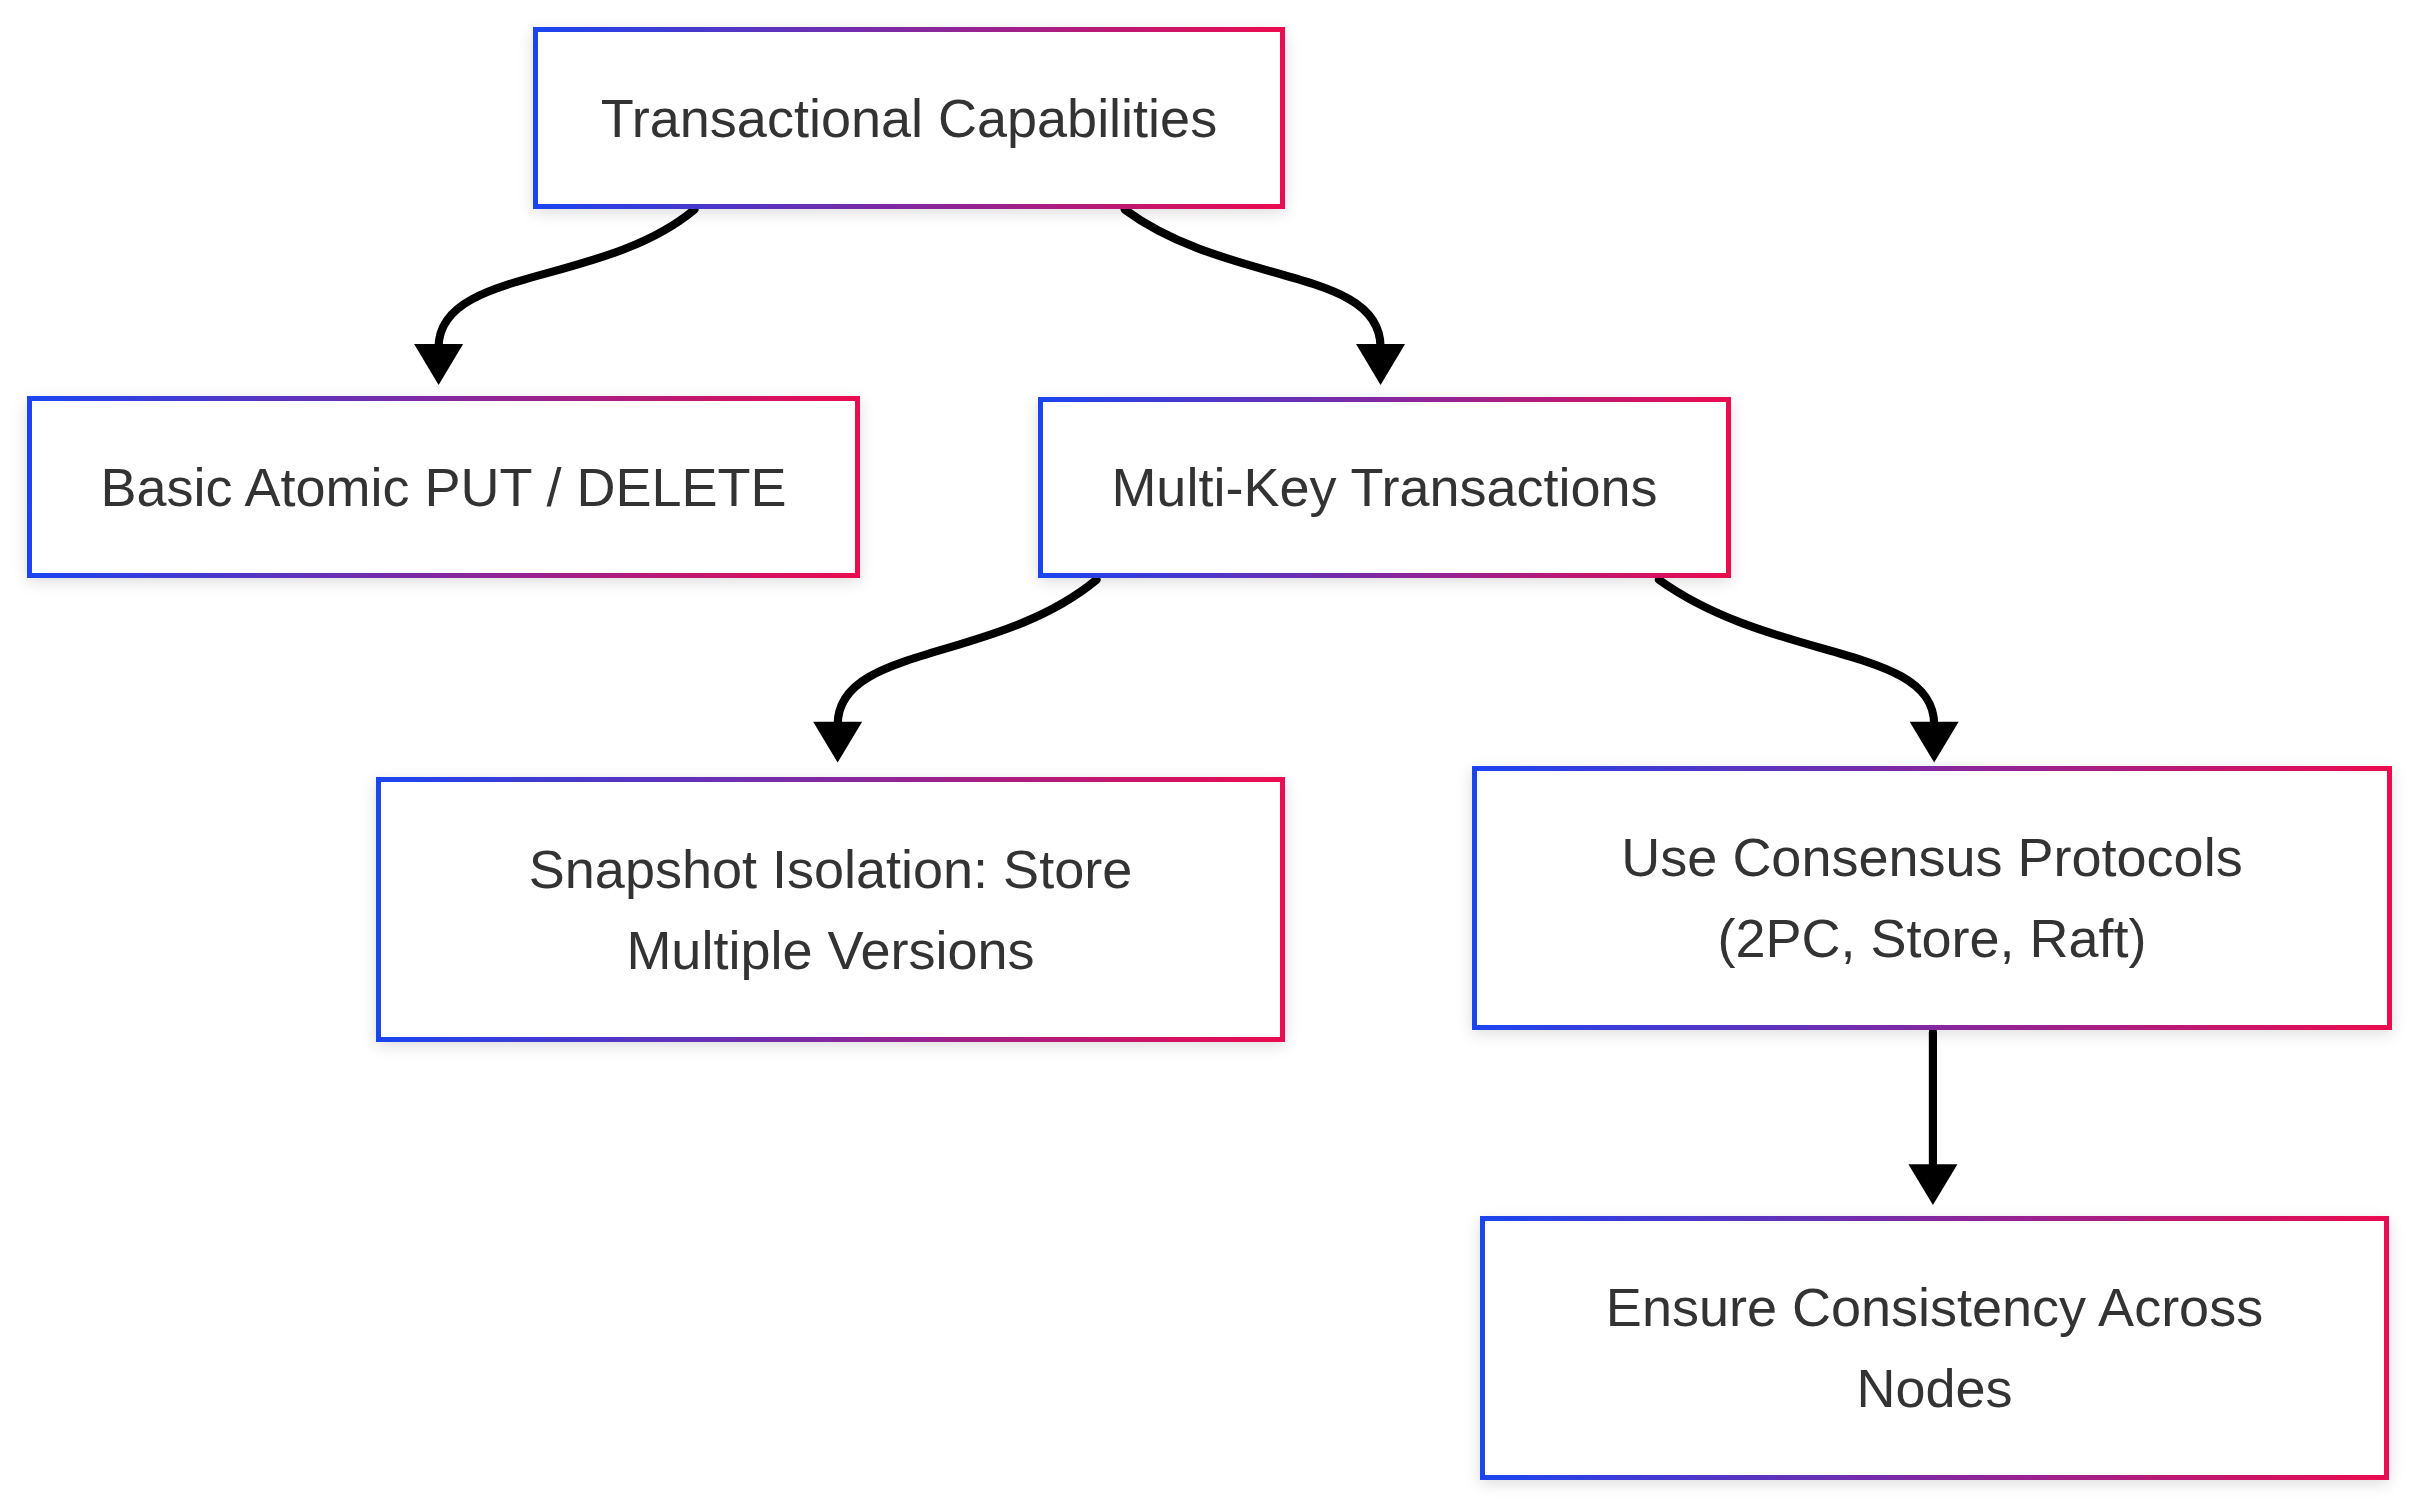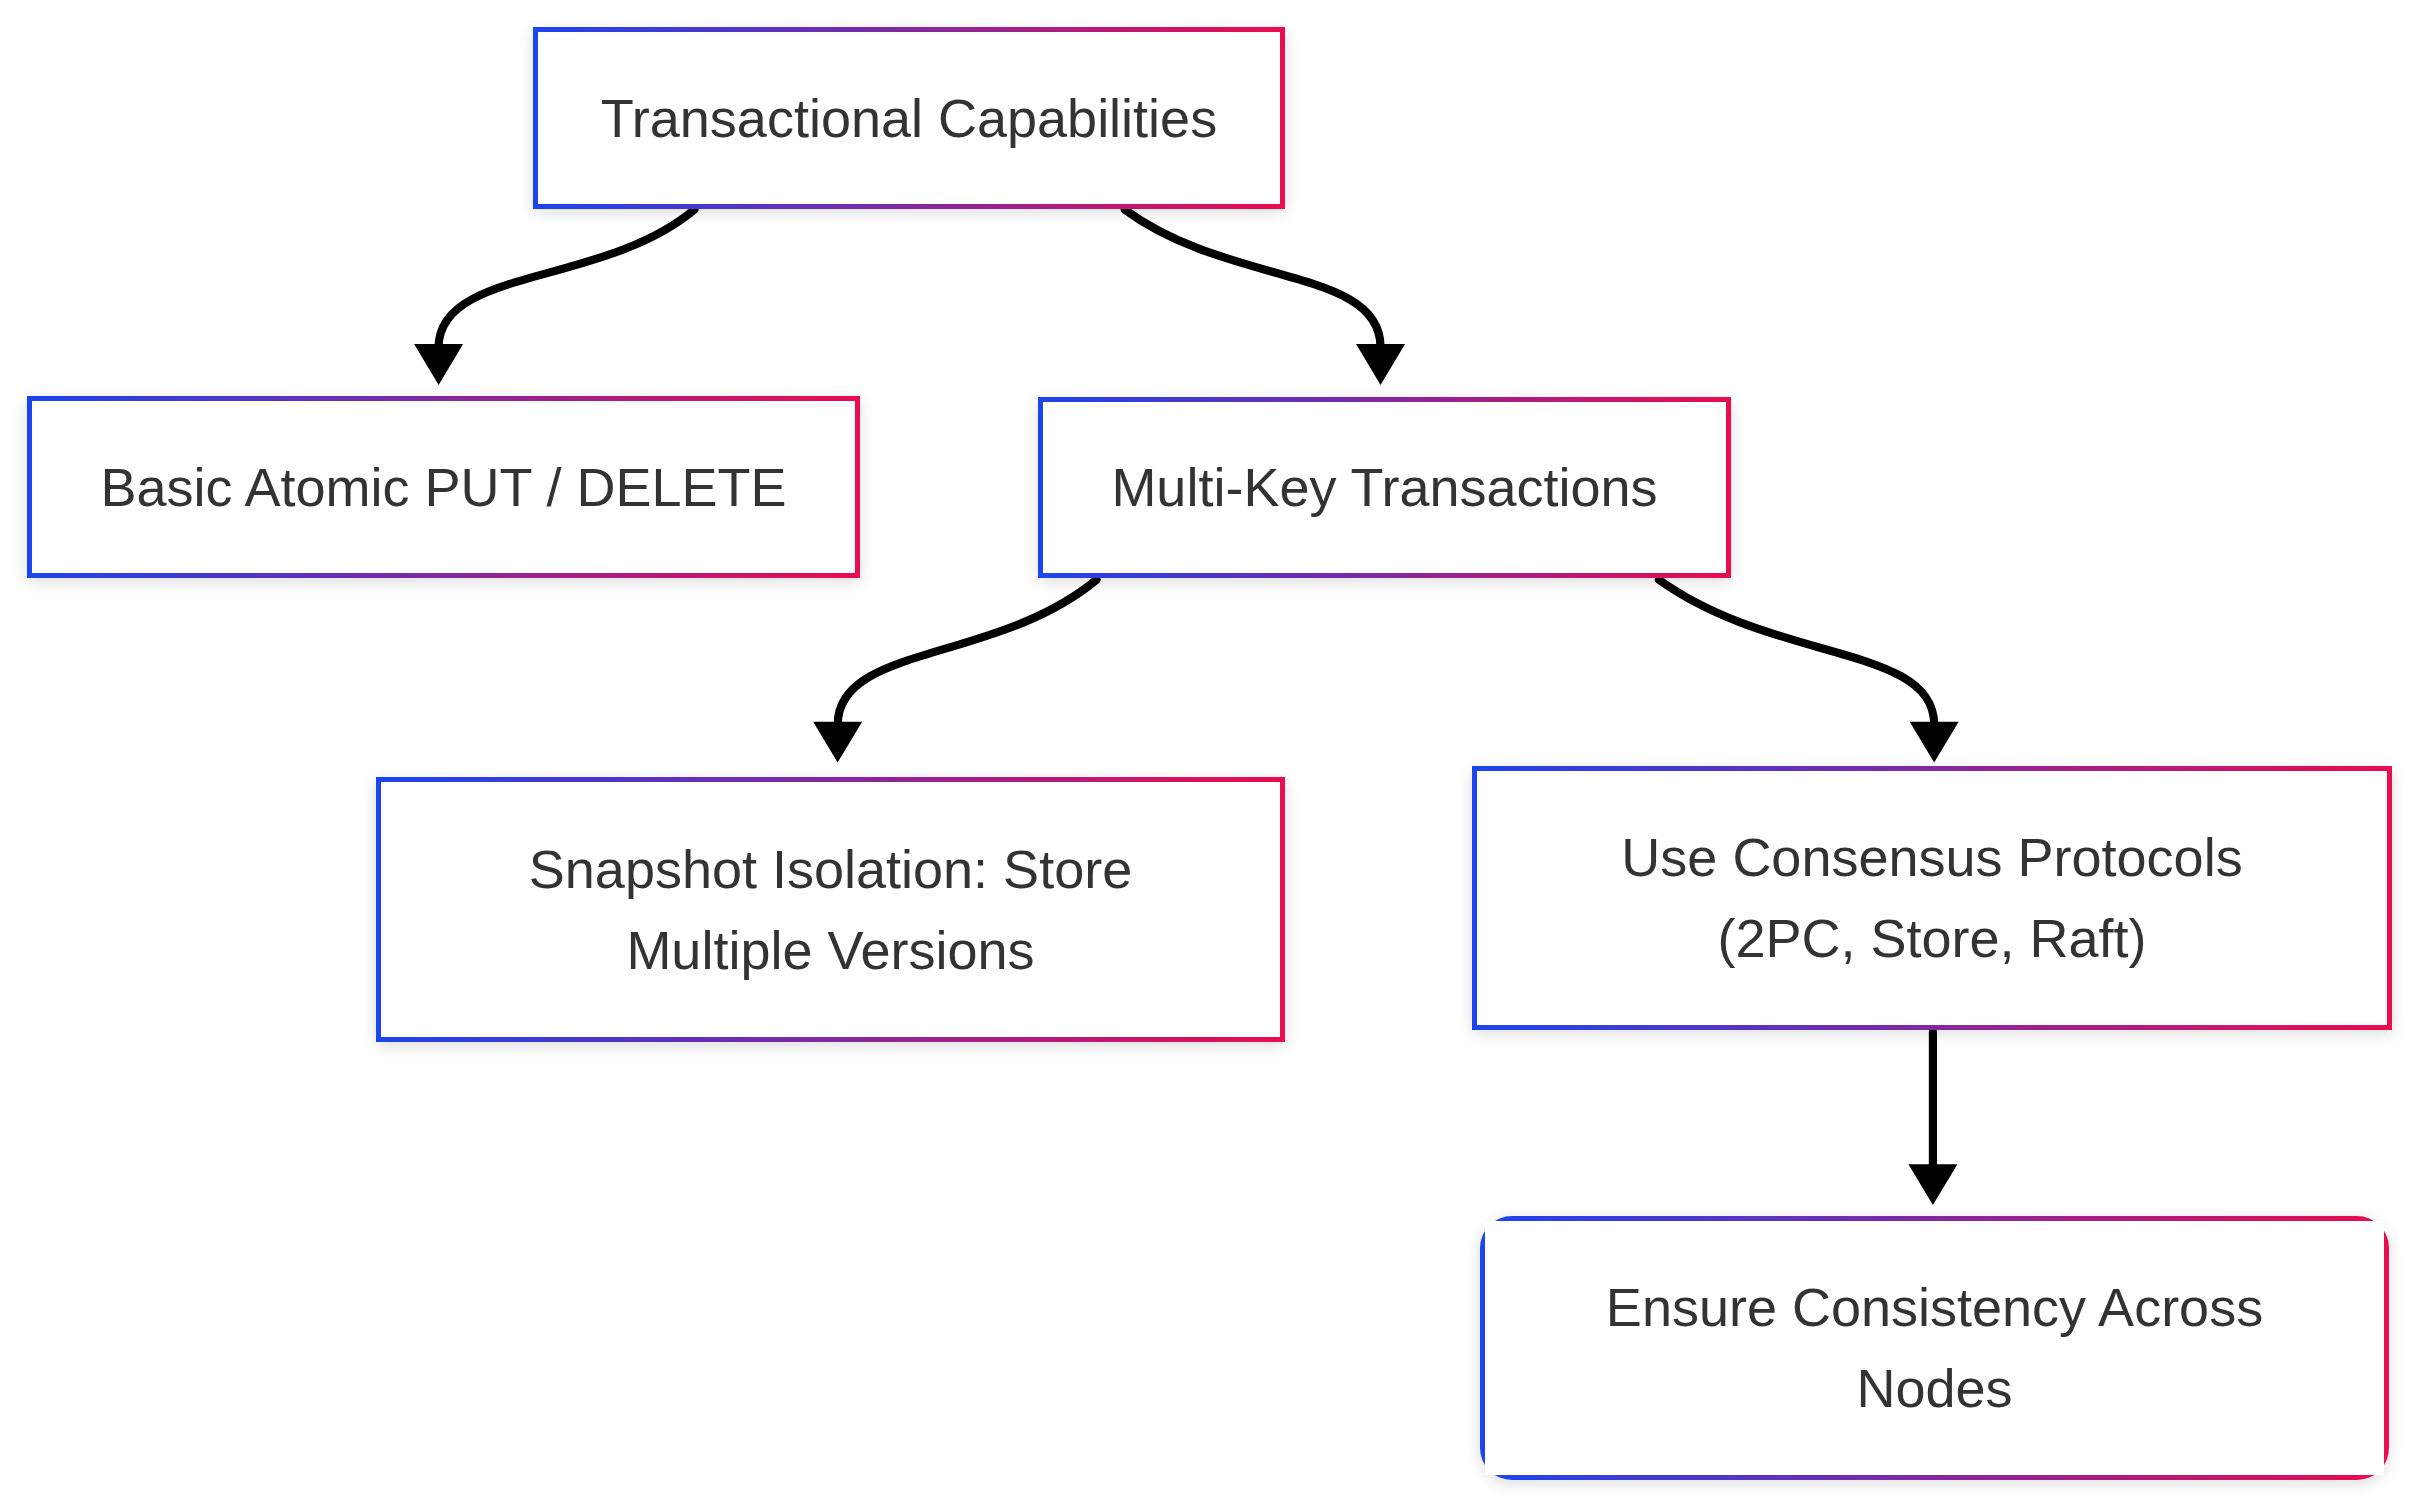--- a/index.html
+++ b/index.html
@@ -32,21 +32,21 @@
     line-height:1.5;
     white-space:nowrap;
   }
   .node .line{display:block;}
   
   .n-root       {left:533px;  top:27px;   width:752px; height:182px;}
   .n-basic      {left:27px;   top:396px;  width:833px; height:182px;justify-content:center;}
   .n-multikey   {left:1038px; top:397px;  width:693px; height:181px;justify-content:center;}
   .n-snapshot   {left:376px;  top:765px; width:909px; height:265px;margin-top:12px;}
   .n-consensus  {left:1472px; top:766px; width:920px; height:264px;}
-  .n-consistency{left:1480px; top:1216px; width:909px; height:264px;border-radius:32px;}
+  .n-consistency{left:1480px; top:1216px; width:909px; height:264px;}
 </style>
 </head>
 <body>
 
 <div class="stage">
 
   <svg class="edges" viewBox="0 0 3840 2405">
     <g stroke="#000000" stroke-width="13" fill="none" stroke-linecap="round">
       <path d="M 1105 333 C 960 455, 698 425, 698 552"></path>
       <path d="M 1790 333 C 1955 455, 2197 425, 2197 552"></path>

